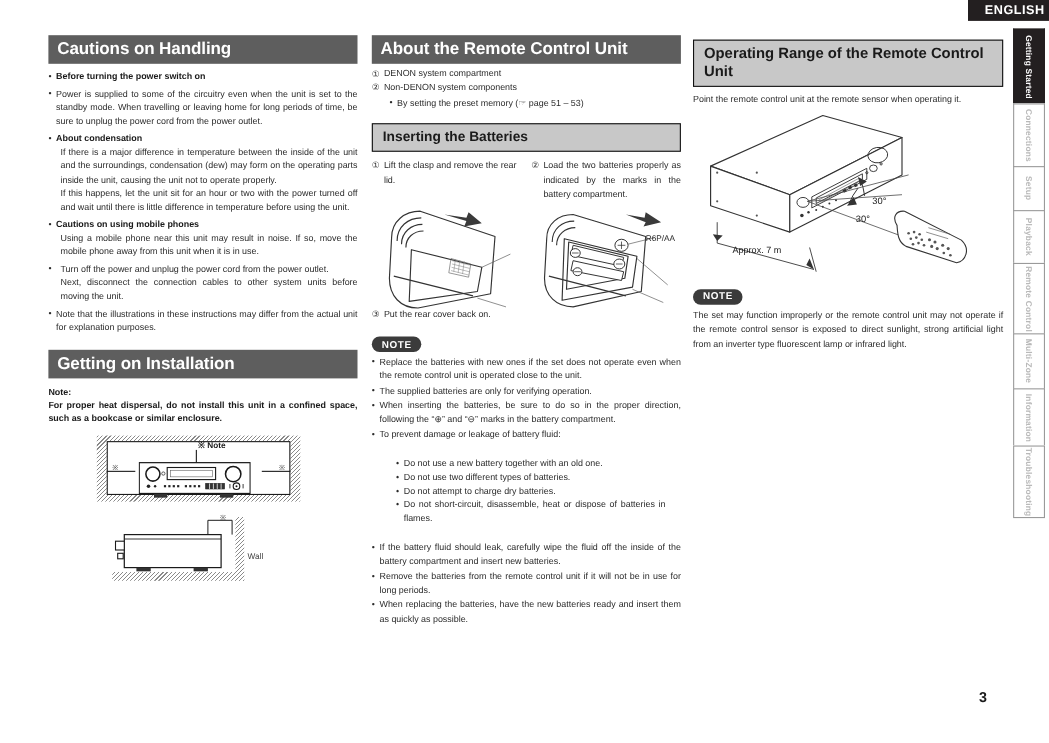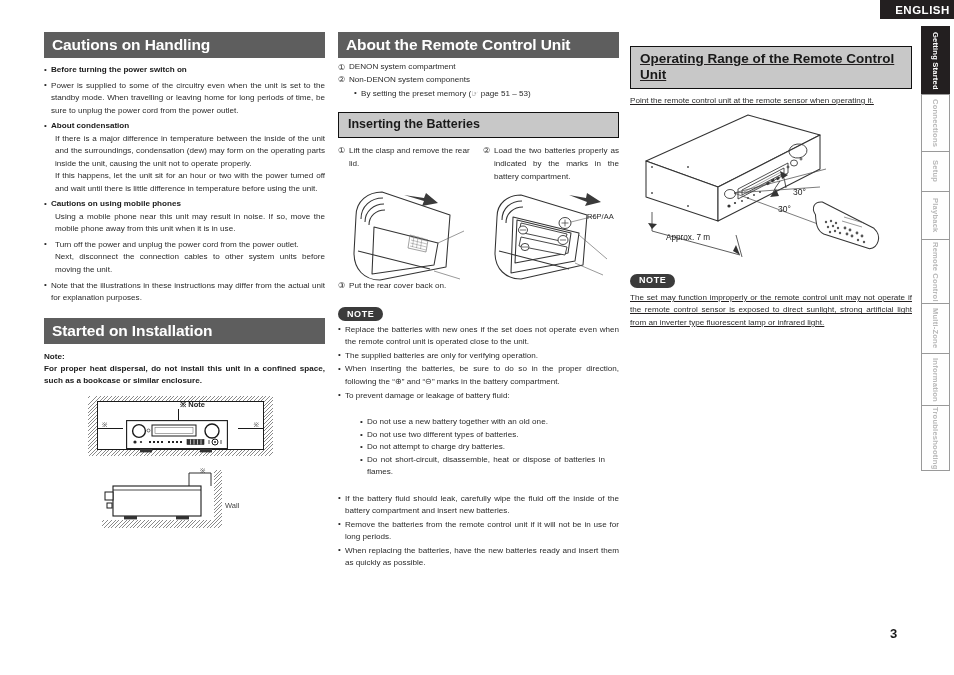--- a/index.html
+++ b/index.html
@@ -242,21 +242,21 @@
       <span class="indent-p">Turn off the power and unplug the power cord from the power outlet.</span>
       <span class="indent-p">Next, disconnect the connection cables to other system units before moving the unit.</span>
     </li>
     <li>
       <span>Note that the illustrations in these instructions may differ from the actual unit for explanation purposes.</span>
     </li>
   </ul>
 
   <div style="height:10px;"></div>
 
-  <div class="h-dark">Started on Installation</div>
+  <div class="h-dark">Getting on Installation</div>
 
   <div style="margin-top:7px;">
     <div style="font-size:8.1px;font-weight:bold;color:#1a1a1a;line-height:1.5;">Note:</div>
     <div style="font-size:8.1px;font-weight:bold;color:#1a1a1a;line-height:1.5;text-align:justify;">For proper heat dispersal, do not install this unit in a confined space, such as a bookcase or similar enclosure.</div>
   </div>
 
   <div class="fig-install" style="margin-top:9px; width:185px; margin-left:44px; position:relative;">
 
     <div class="hatch" style="width:185px;height:60px;position:relative;">
       <div style="position:absolute;left:9px;top:5px;right:9px;bottom:6px;background:#fff;border:1.1px solid #1a1a1a;"></div>
@@ -468,21 +468,21 @@
       <li style="margin-bottom:1px;">
         <span>If the battery fluid should leak, carefully wipe the fluid off the inside of the battery compartment and insert new batteries.</span></li>
       <li style="margin-bottom:1px;">
         <span>Remove the batteries from the remote control unit if it will not be in use for long periods.</span></li>
       <li style="margin-bottom:1px;">
         <span>When replacing the batteries, have the new batteries ready and insert them as quickly as possible.</span></li>
     </ul>
   </div>
 </div>
 
-<div class="col col-right" style="top:46px;text-decoration:underline;">
+<div class="col col-right" style="top:36px;">
 
   <div class="h-gray-box big">Operating Range of the Remote Control Unit</div>
 
   <div class="body-txt" style="margin-top:6px;text-align:left;">Point the remote control unit at the remote sensor when operating it.</div>
 
   <div style="position:relative;height:156px;margin-top:2px;">
 
     <svg class="svgfig" width="282" height="156" viewBox="0 0 282 156">
 
       <g fill="#fff" stroke="#333" stroke-width="1.05" stroke-linejoin="round">

